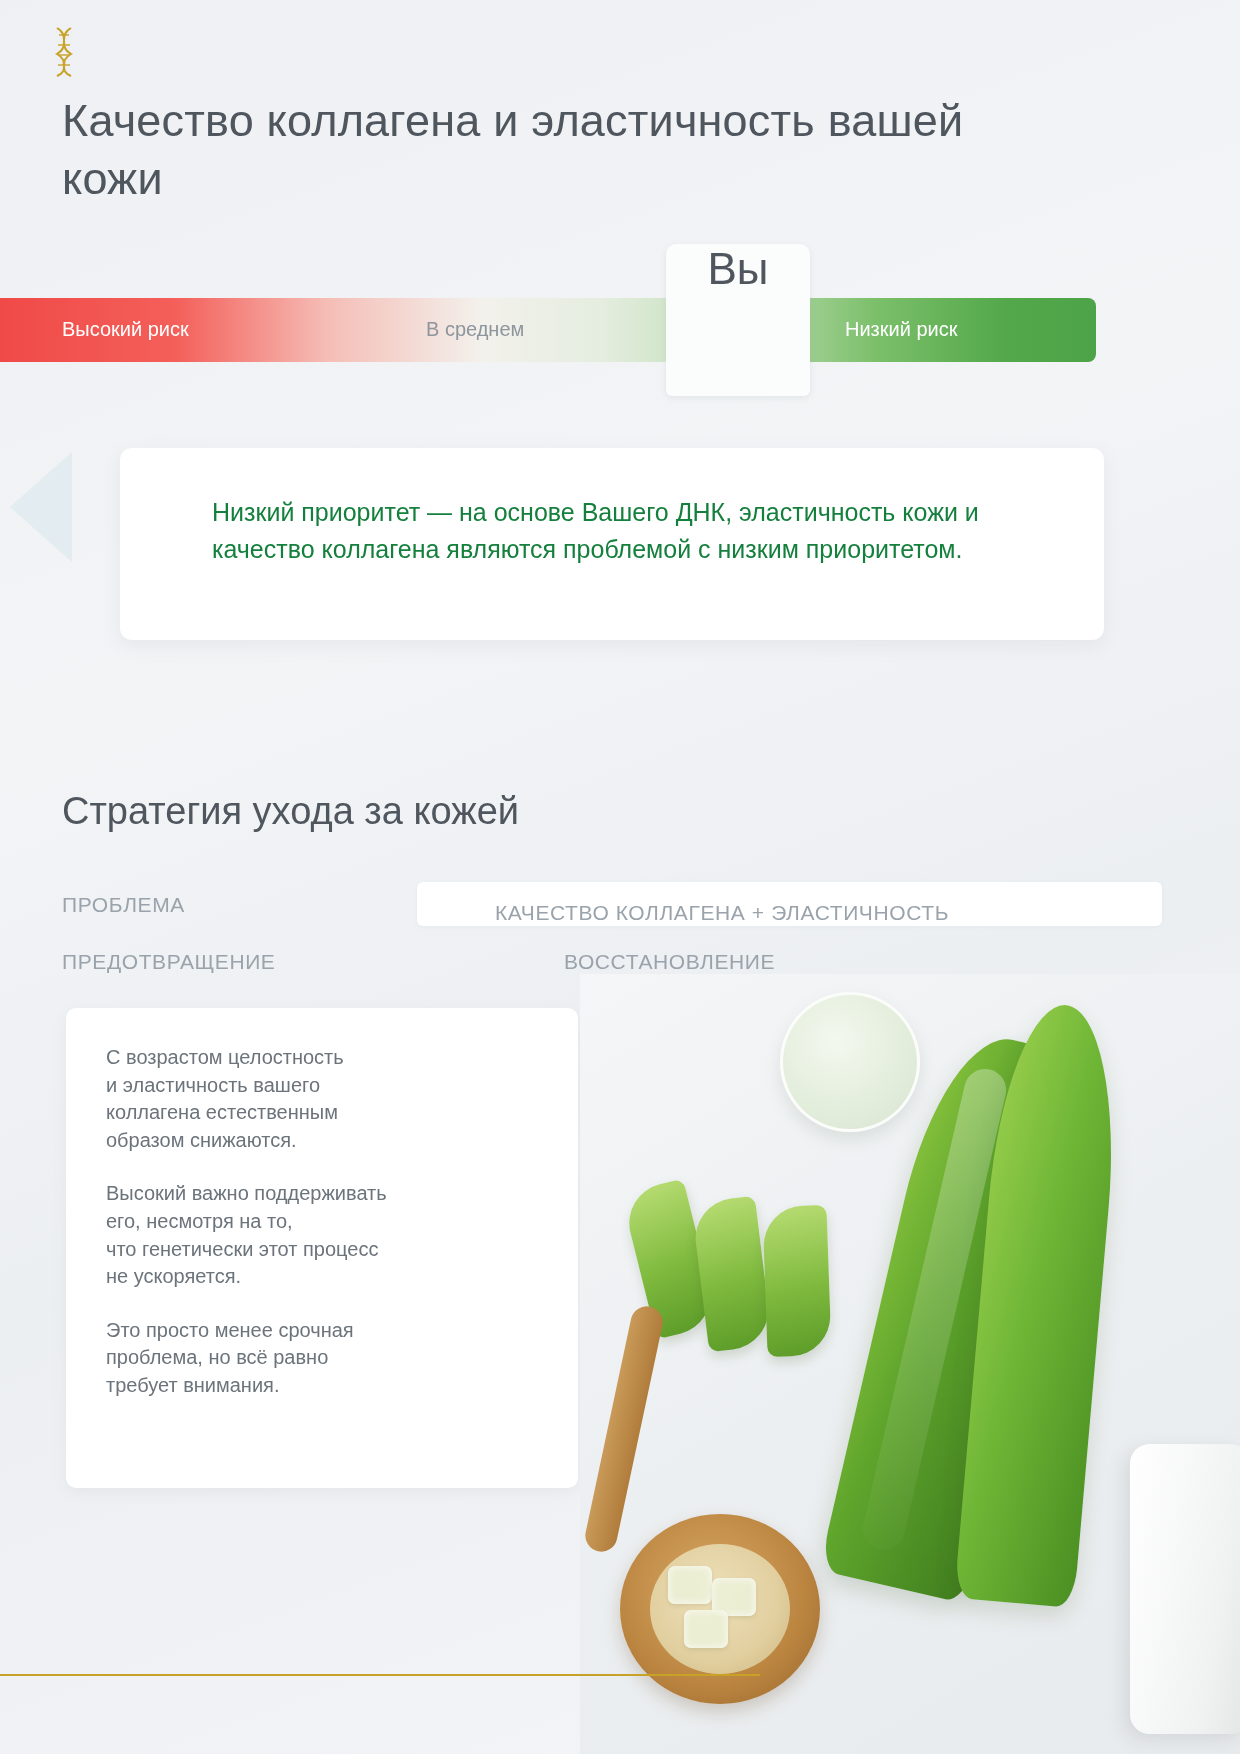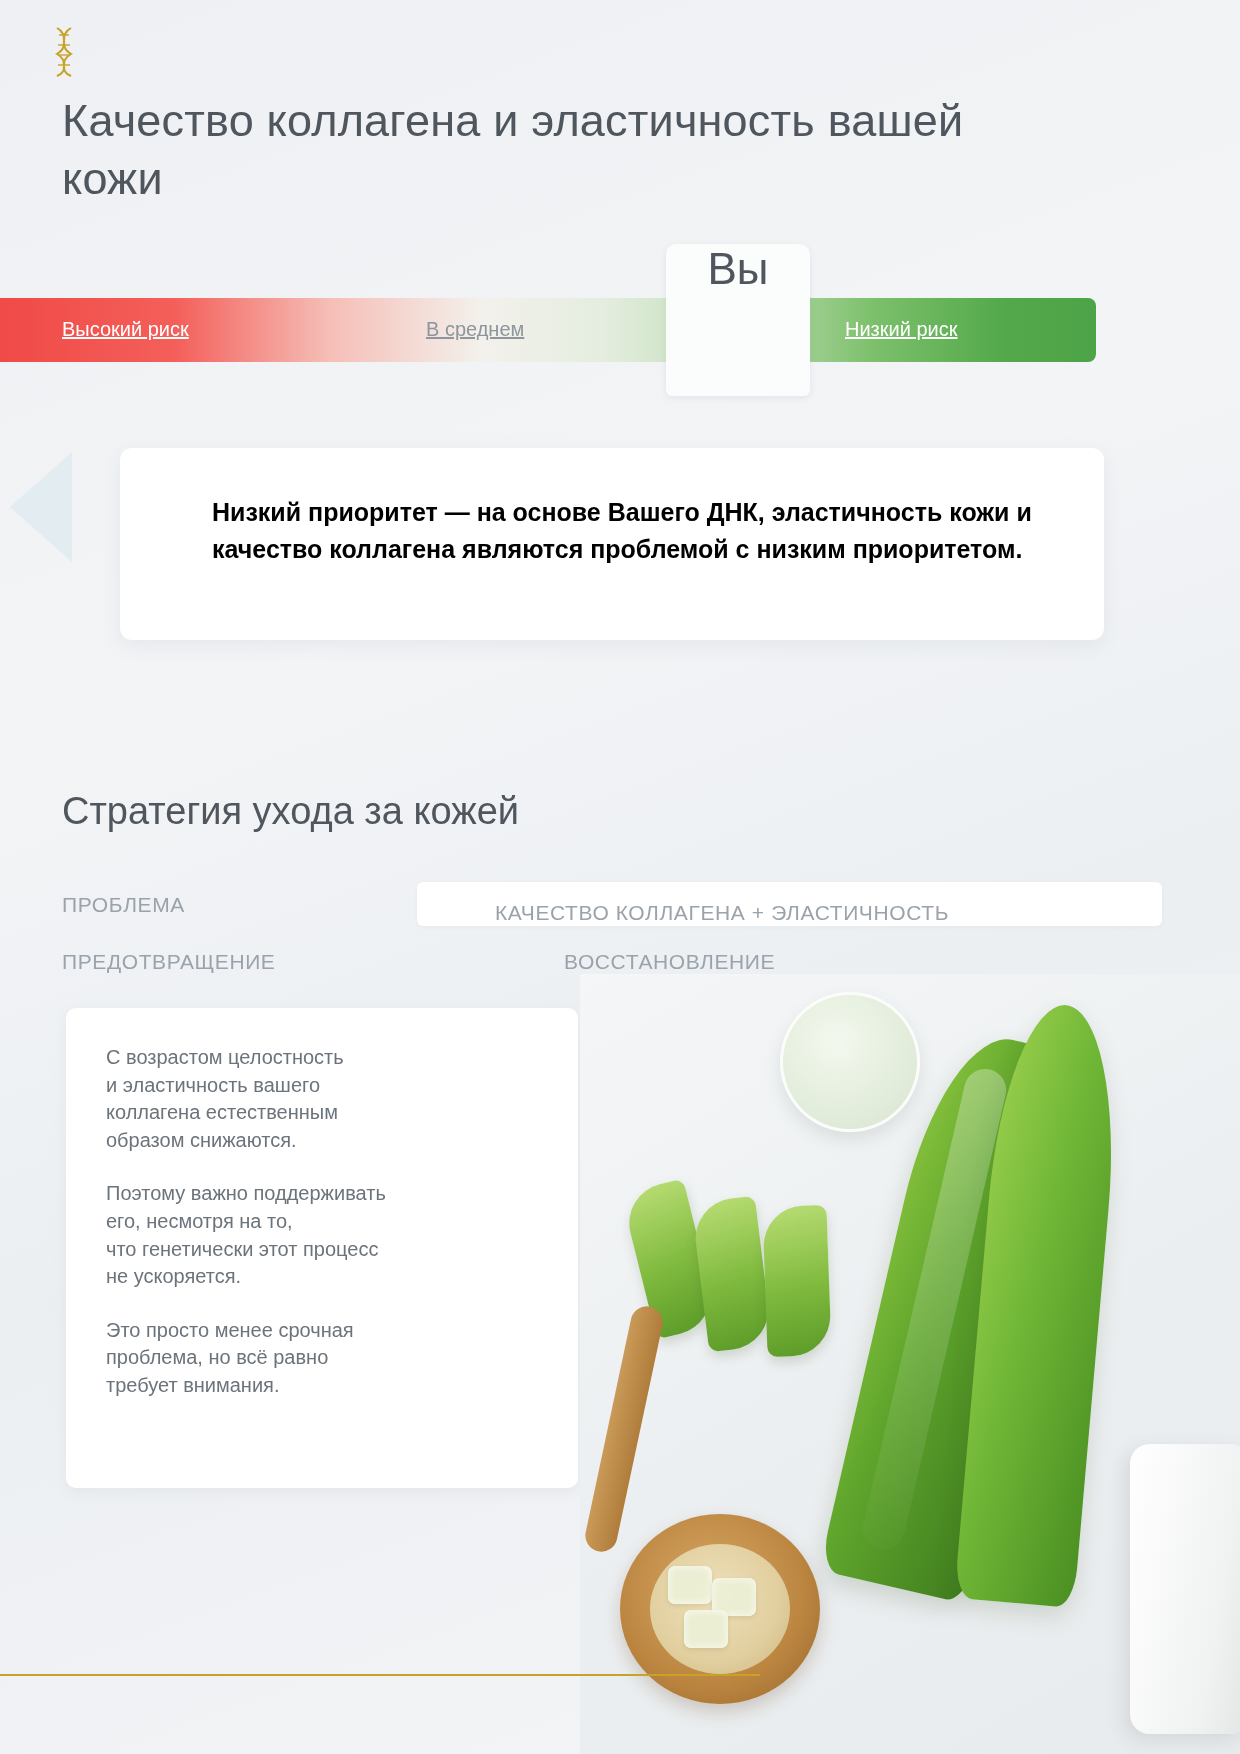--- a/index.html
+++ b/index.html
@@ -53,21 +53,20 @@
        #f04a47 0%, #f45f5a 16%, #f5beb7 30%,
        #f3f1ec 44%, #e4eddf 55%, #bcdcb2 68%,
        #7bbf6a 80%, #52a84a 92%, #4da347 100%);
   }
   .scale-label {
     position: absolute;
     top: 20px;
     font-size: 20px;
     font-weight: 400;
     color: #ffffff;
-    text-decoration: underline;
   }
   .scale-label.high { left: 62px; color: #ffffff; }
   .scale-label.mid  { left: 426px; color: #8d969d; }
   .scale-label.low  { left: 845px; color: #ffffff; }
 
   .you-marker {
     position: absolute;
     left: 666px; top: -54px;
     width: 144px; height: 152px;
     background: #fbfcfc;
@@ -98,23 +97,23 @@
     width: 0; height: 0;
     border-top: 55px solid transparent;
     border-bottom: 55px solid transparent;
     border-left: 62px solid #e3edf1;
     transform: scaleX(-1);
     transform-origin: left center;
   }
   .callout-text {
     padding: 46px 60px 40px 92px;
     font-size: 25px;
-    font-weight: 700;
+    font-weight: 400;
     line-height: 1.48;
-    color: #000000;
+    color: #15803d;
   }
 
   
   .section-title {
     position: absolute;
     left: 62px; top: 790px;
     font-size: 38px;
     font-weight: 300;
     color: #4f565e;
   }
@@ -332,21 +331,21 @@
   <div class="row-headers">
     <div class="col-label prevent-label">ПРЕДОТВРАЩЕНИЕ</div>
     <div class="col-label restore-label">ВОССТАНОВЛЕНИЕ</div>
   </div>
 
   <div class="prevent-card">
     <p>С возрастом целостность
 и эластичность вашего
 коллагена естественным
 образом снижаются.</p>
-    <p>Поэтому важно поддерживать
+    <p>Высокий важно поддерживать
 его, несмотря на то,
 что генетически этот процесс
 не ускоряется.</p>
     <p>Это просто менее срочная
 проблема, но всё равно
 требует внимания.</p>
   </div>
 
   <div class="photo">
     <div class="photo-bg"></div>

